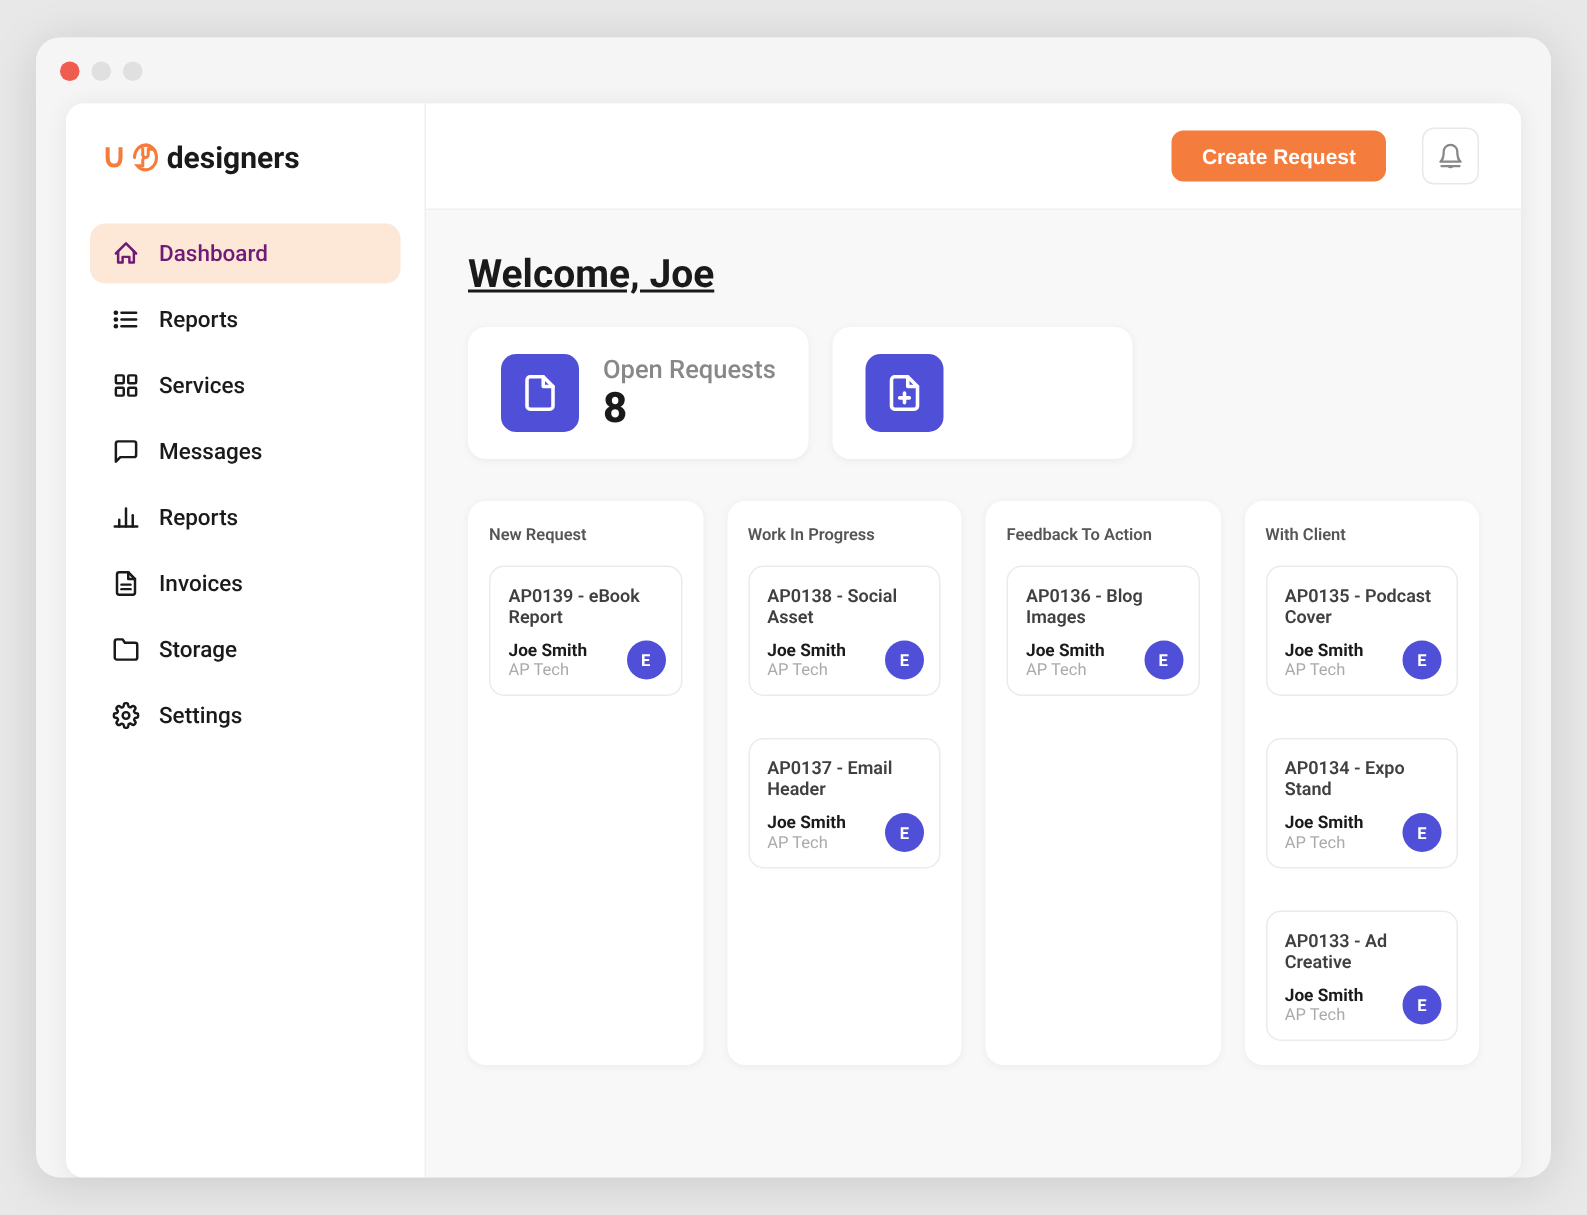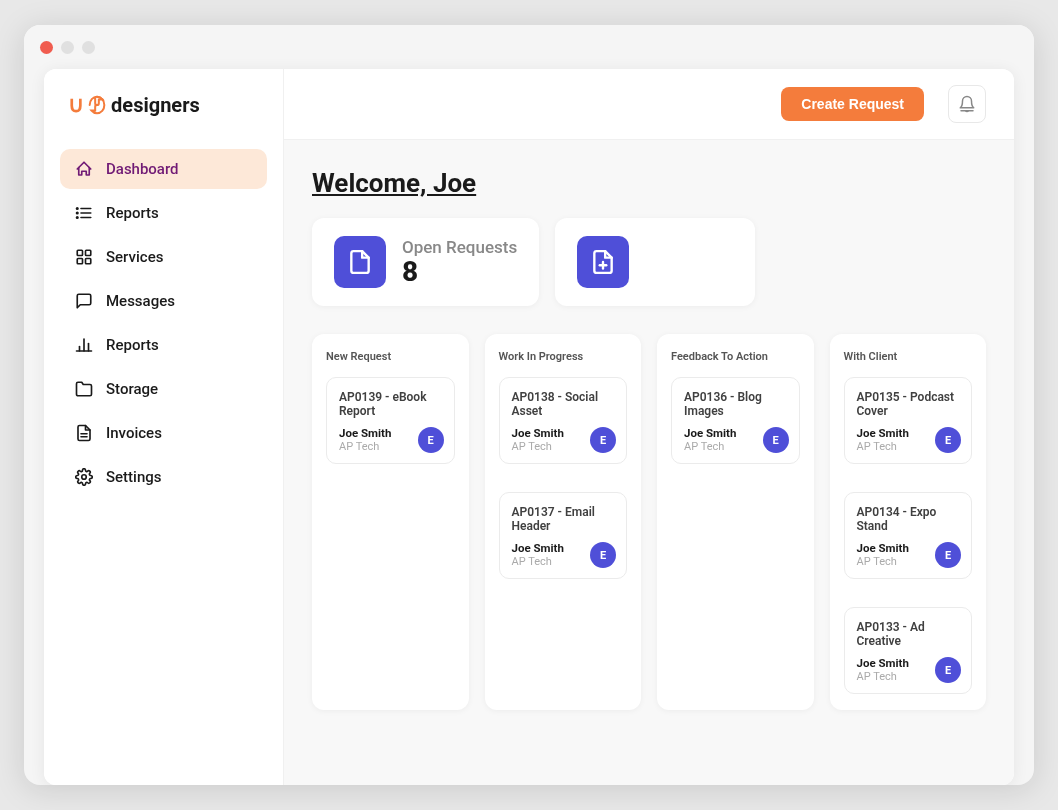--- a/index.html
+++ b/index.html
@@ -324,36 +324,36 @@
               <line x1="6" y1="20" x2="6" y2="14"></line>
               <line x1="2" y1="20" x2="22" y2="20"></line>
             </svg>
         </span>
         <span>Reports</span>
       </div>
 
       <div class="nav-item">
         <span class="nav-icon">
           <svg width="18" height="18" viewBox="0 0 24 24" fill="none" stroke="currentColor" stroke-width="2.2" stroke-linecap="round" stroke-linejoin="round">
-              <path d="M22 19a2 2 0 0 1-2 2H4a2 2 0 0 1-2-2V5a2 2 0 0 1 2-2h5l2 3h9a2 2 0 0 1 2 2z"></path>
-            </svg>
-        </span>
-        <span>Storage</span>
-      </div>
-
-      <div class="nav-item">
-        <span class="nav-icon">
-          <svg width="18" height="18" viewBox="0 0 24 24" fill="none" stroke="currentColor" stroke-width="2.2" stroke-linecap="round" stroke-linejoin="round">
               <path d="M14 2H6a2 2 0 0 0-2 2v16a2 2 0 0 0 2 2h12a2 2 0 0 0 2-2V8z"></path>
               <polyline points="14 2 14 8 20 8"></polyline>
               <line x1="8" y1="13" x2="16" y2="13"></line>
               <line x1="8" y1="17" x2="16" y2="17"></line>
             </svg>
         </span>
         <span>Invoices</span>
+      </div>
+
+      <div class="nav-item">
+        <span class="nav-icon">
+          <svg width="18" height="18" viewBox="0 0 24 24" fill="none" stroke="currentColor" stroke-width="2.2" stroke-linecap="round" stroke-linejoin="round">
+              <path d="M22 19a2 2 0 0 1-2 2H4a2 2 0 0 1-2-2V5a2 2 0 0 1 2-2h5l2 3h9a2 2 0 0 1 2 2z"></path>
+            </svg>
+        </span>
+        <span>Storage</span>
       </div>
 
       <div class="nav-item">
         <span class="nav-icon">
           <svg width="18" height="18" viewBox="0 0 24 24" fill="none" stroke="currentColor" stroke-width="2.2" stroke-linecap="round" stroke-linejoin="round">
               <circle cx="12" cy="12" r="3"></circle>
               <path d="M19.4 15a1.65 1.65 0 0 0 .33 1.82l.06.06a2 2 0 0 1-2.83 2.83l-.06-.06a1.65 1.65 0 0 0-1.82-.33 1.65 1.65 0 0 0-1 1.51V21a2 2 0 0 1-4 0v-.09A1.65 1.65 0 0 0 9 19.4a1.65 1.65 0 0 0-1.82.33l-.06.06a2 2 0 0 1-2.83-2.83l.06-.06A1.65 1.65 0 0 0 4.68 15a1.65 1.65 0 0 0-1.51-1H3a2 2 0 0 1 0-4h.09A1.65 1.65 0 0 0 4.6 9a1.65 1.65 0 0 0-.33-1.82l-.06-.06a2 2 0 0 1 2.83-2.83l.06.06A1.65 1.65 0 0 0 9 4.68a1.65 1.65 0 0 0 1-1.51V3a2 2 0 0 1 4 0v.09a1.65 1.65 0 0 0 1 1.51 1.65 1.65 0 0 0 1.82-.33l.06-.06a2 2 0 0 1 2.83 2.83l-.06.06A1.65 1.65 0 0 0 19.4 9a1.65 1.65 0 0 0 1.51 1H21a2 2 0 0 1 0 4h-.09a1.65 1.65 0 0 0-1.51 1z"></path>
             </svg>
         </span>
         <span>Settings</span>

